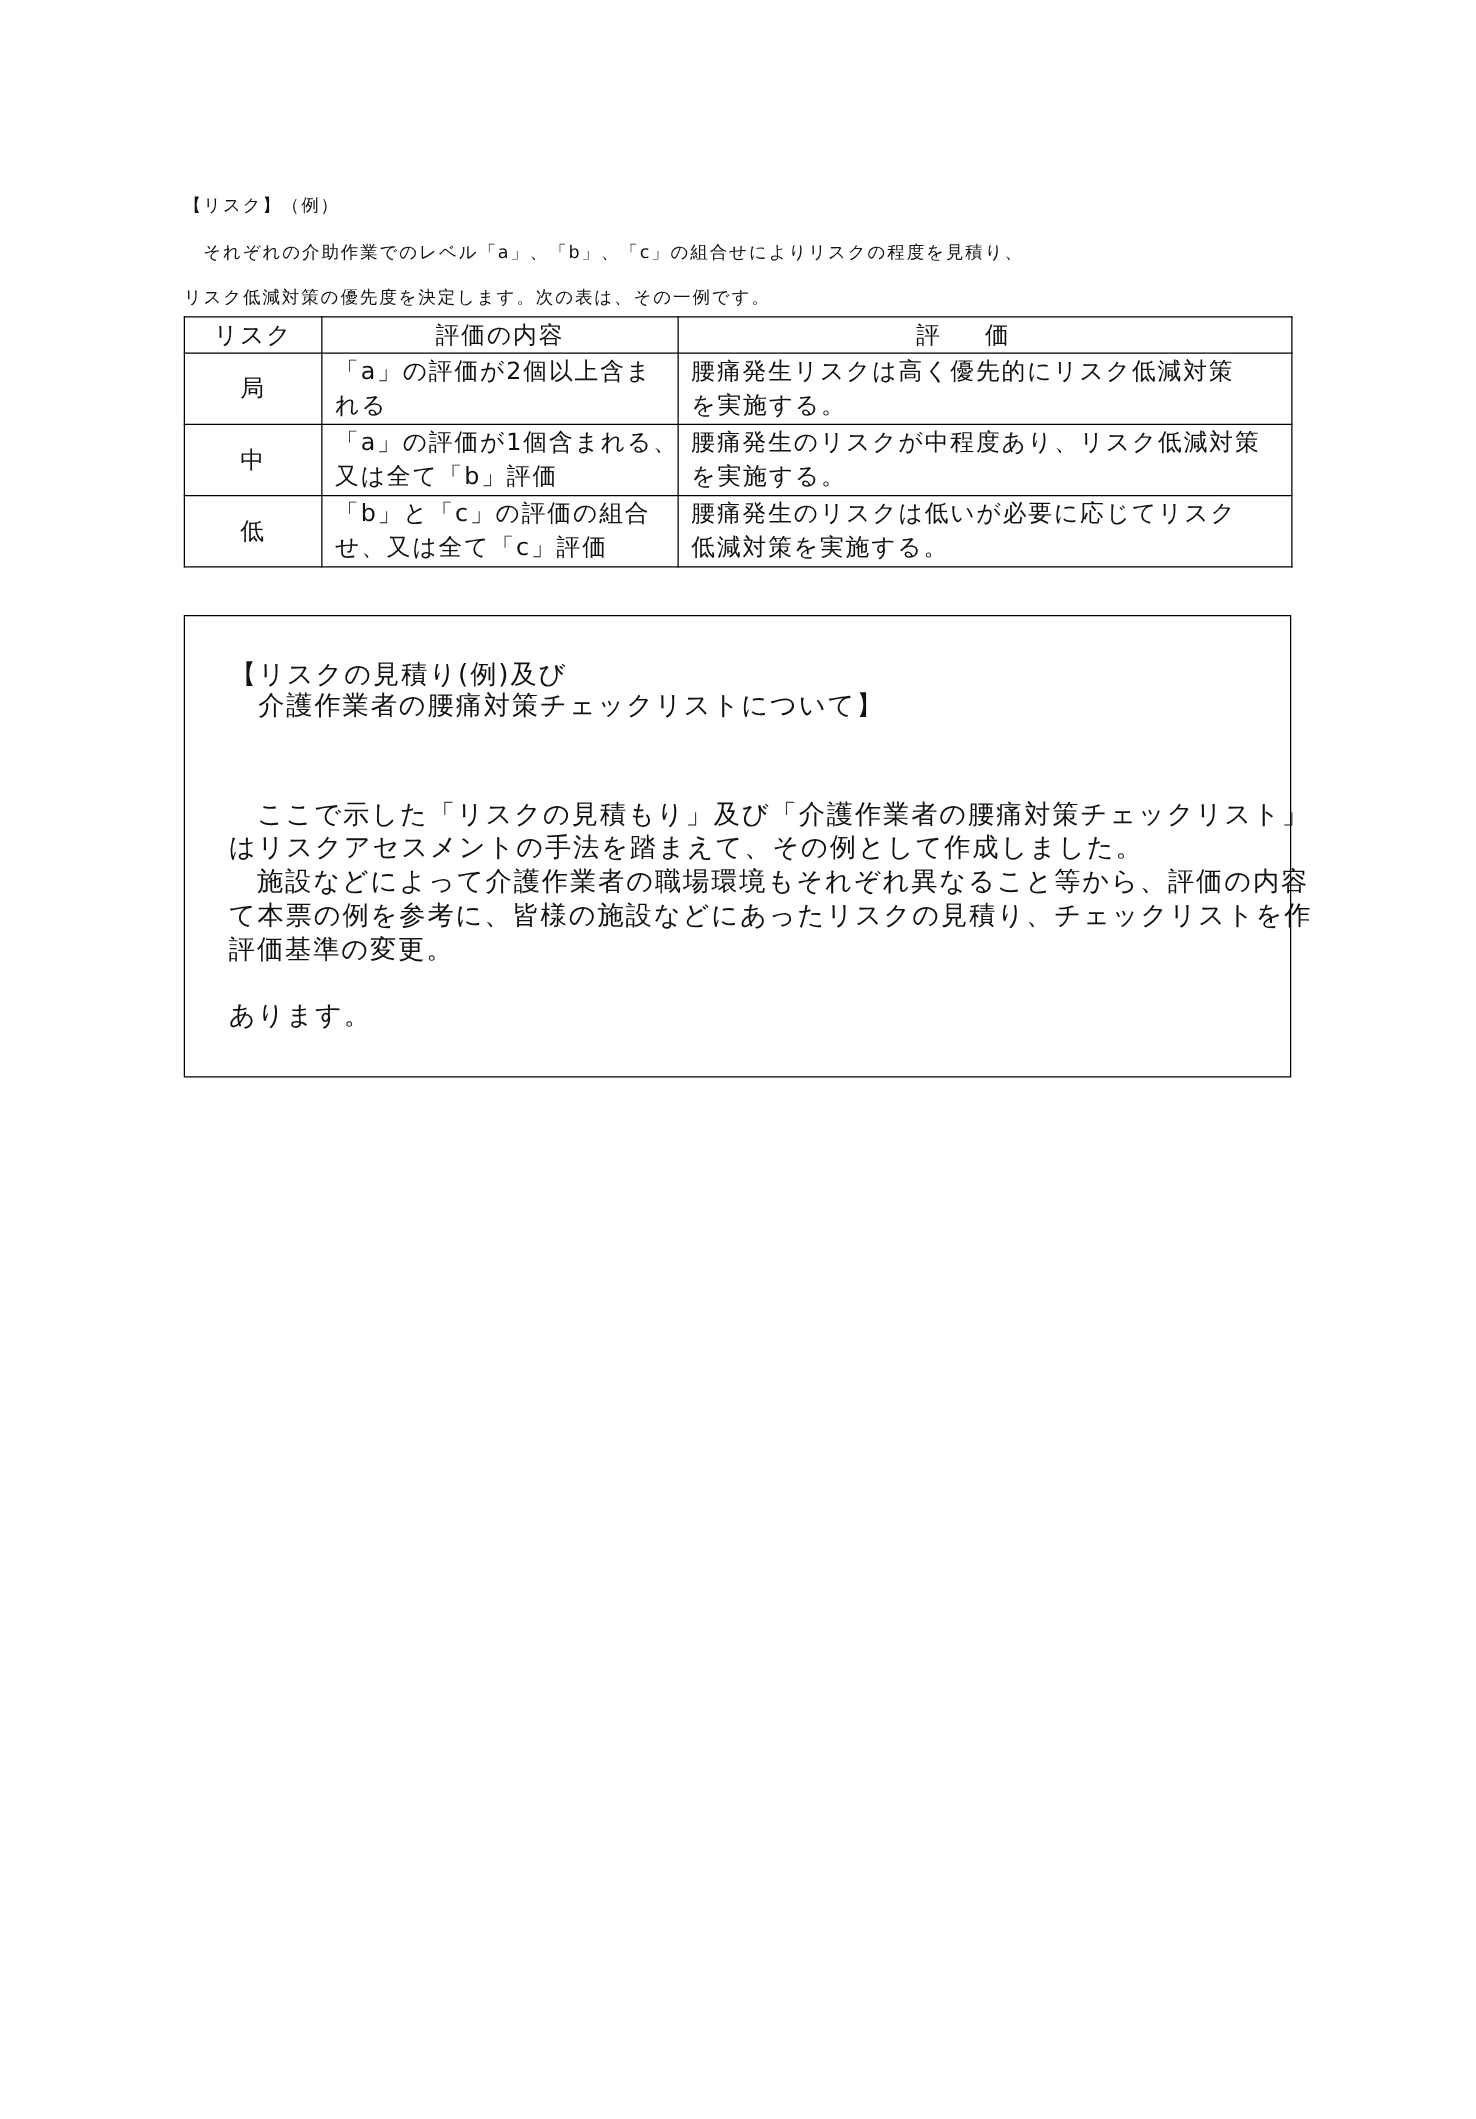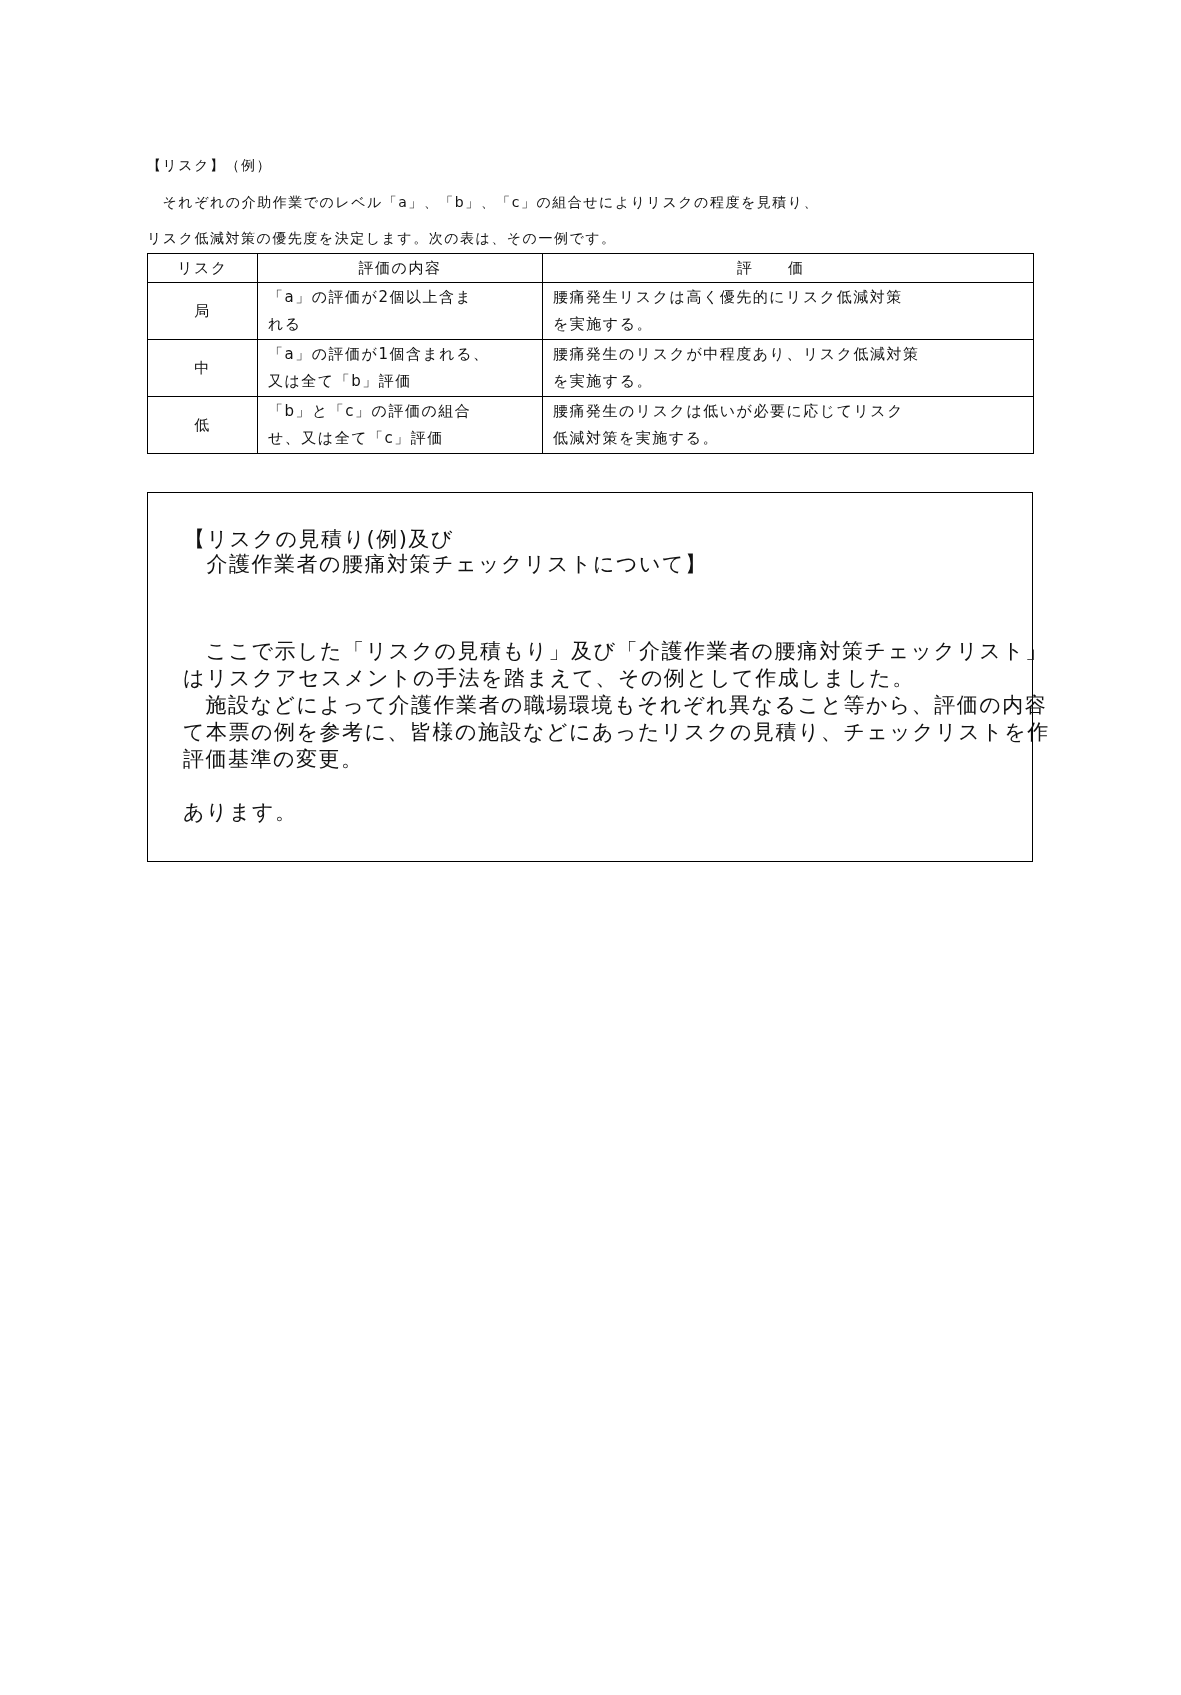--- a/index.html
+++ b/index.html
@@ -1,20 +1,20 @@
 <!DOCTYPE html>
 <html><head>
 <meta charset="utf-8">
 <style>
   html, body { margin:0; padding:0; background:#ffffff; }
   body { width:1181px; height:1695px; position:relative; overflow:hidden;
          font-family:"DejaVu Sans", sans-serif; color:#111; }
   .line { position:absolute; white-space:nowrap; font-size:14px; line-height:24px; letter-spacing:1.5px; }
   table.risk { position:absolute; left:147px; top:253px; width:886px; border-collapse:collapse;
-               table-layout:fixed; font-size:15px; }
+               table-layout:fixed; font-size:19px; }
   table.risk td, table.risk th { border:1.5px solid #000; padding:0 10px; vertical-align:middle;
                font-weight:normal; line-height:27px; letter-spacing:1.5px; }
   table.risk th { height:28px; text-align:center; }
   table.risk td { height:56px; }
   table.risk td.lvl { text-align:center; }
   table.risk th.evalh { letter-spacing:36px; }
   .cell-line { display:block; white-space:nowrap; }
   .box { position:absolute; left:147px; top:492px; width:884px; height:368px; border:1.5px solid #000; }
   .box .line { font-size:21px; }
 </style>

